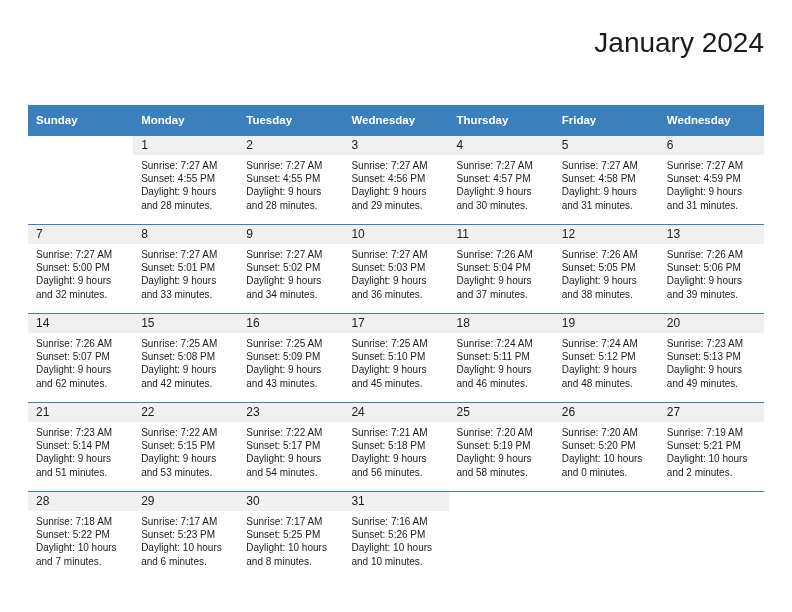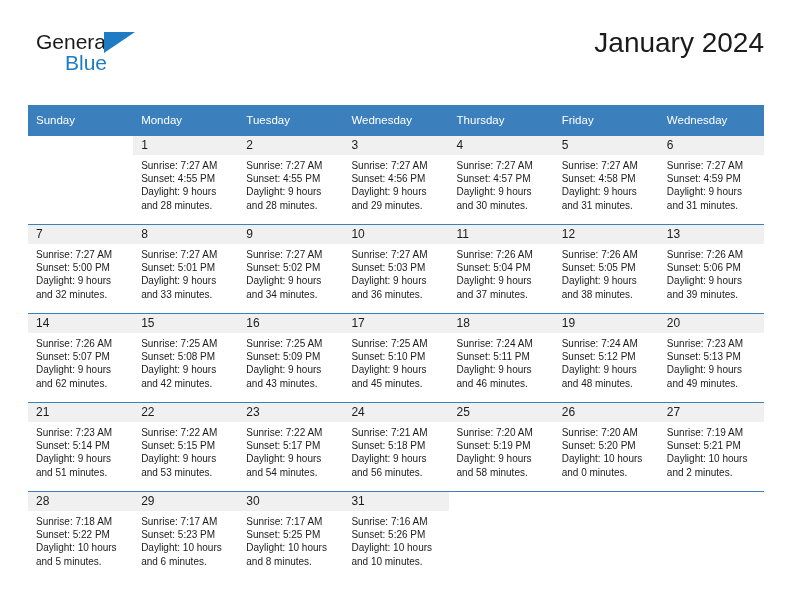--- a/index.html
+++ b/index.html
@@ -89,21 +89,21 @@
     left: 28px;
     top: 105px;
     width: 736px;
     border-collapse: collapse;
     table-layout: fixed;
   }
   .calendar th {
     background: #3c7fbd;
     color: #ffffff;
     font-size: 11.5px;
-    font-weight: normal;
+    font-weight: bold;
     text-align: left;
     padding: 6px 0 6px 8px;
     height: 18px;
     border: none;
   }
   .calendar td {
     vertical-align: top;
     padding: 0;
     border: none;
     width: 105.14px;
@@ -135,25 +135,20 @@
     white-space: nowrap;
   }
 </style>
 </head>
 <body>
 
 <div class="page">
 
   <div class="header">
 
-    <div class="brand">
-      <span class="brand-general">General</span>
-      <span class="brand-triangle"></span>
-      <span class="brand-blue">Blue</span>
-    </div>
 
     <div class="title-block">
       <div class="cal-title">January 2024</div>
     </div>
 
   </div>
 
   <table class="calendar">
     <thead>
       <tr>
@@ -478,21 +473,21 @@
           </td>
         </tr>
         <tr>
           <td>
             <div class="daycell">
               <div class="daynum-band">28</div>
               <div class="details">
                 <div>Sunrise: 7:18 AM</div>
                 <div>Sunset: 5:22 PM</div>
                 <div>Daylight: 10 hours</div>
-                <div>and 5 minutes.</div>
+                <div>and 7 minutes.</div>
               </div>
             </div>
           </td>
           <td>
             <div class="daycell">
               <div class="daynum-band">29</div>
               <div class="details">
                 <div>Sunrise: 7:17 AM</div>
                 <div>Sunset: 5:23 PM</div>
                 <div>Daylight: 10 hours</div>

